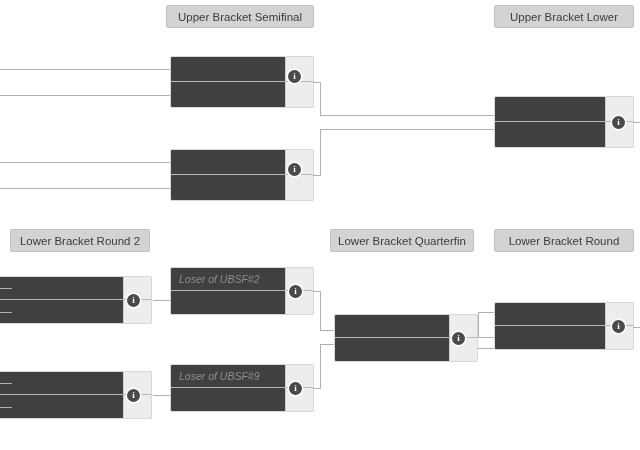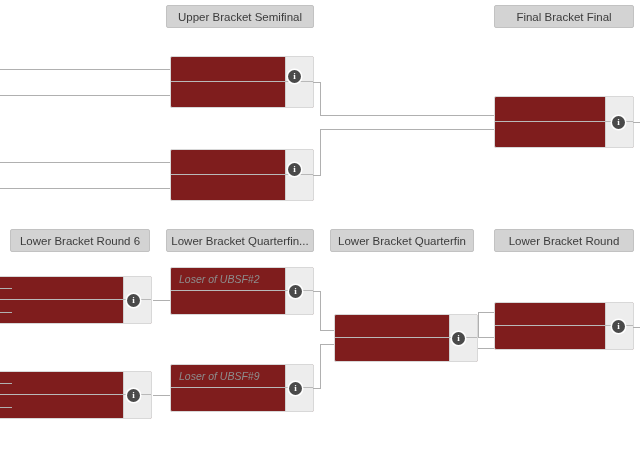--- a/index.html
+++ b/index.html
@@ -40,21 +40,21 @@
     overflow: hidden;
     text-overflow: ellipsis;
     padding: 0 4px;
   }
 
   
   .match {
     position: absolute;
     box-sizing: border-box;
     border: 1px solid #d8d8d8;
-    background: #7f1d1d;
+    background: #404040;
     border-radius: 2px;
   }
   .match .slot {
     position: relative;
     box-sizing: border-box;
     height: 50%;
     display: flex;
     align-items: center;
   }
   .match .slot.top {
@@ -146,25 +146,24 @@
 
   <div class="conn h" style="left:478px; top:337px; width:16px;"></div>
   <div class="conn v" style="left:478px; top:312px; height:25px;"></div>
   <div class="conn h" style="left:478px; top:312px; width:16px;"></div>
   <div class="conn h" style="left:478px; top:348px; width:16px;"></div>
 
   <div class="conn h" style="left:633px; top:327px; width:7px;"></div>
 
   <div class="round-header" style="left:166px; top:5px; width:148px;">Upper Bracket Semifinal</div>
 
-  <div class="round-header" style="left:494px; top:5px; width:140px;">Final Bracket Final</div>
-
-  <div class="round-header" style="left:10px; top:229px; width:140px;">Lower Bracket Round 6</div>
-
-  <div class="round-header" style="left:166px; top:229px; width:148px;">Lower Bracket Quarterfin...</div>
+  <div class="round-header" style="left:494px; top:5px; width:140px;">Upper Bracket Lower</div>
+
+  <div class="round-header" style="left:10px; top:229px; width:140px;">Lower Bracket Round 2</div>
+
 
   <div class="round-header" style="left:330px; top:229px; width:144px;">Lower Bracket Quarterfin</div>
 
   <div class="round-header" style="left:494px; top:229px; width:140px;">Lower Bracket Round</div>
 
   <div class="match" style="left:170px; top:56px; width:144px; height:52px;">
     <div class="slot top">
       <span class="team"></span>
       <span class="score"></span>
     </div>

